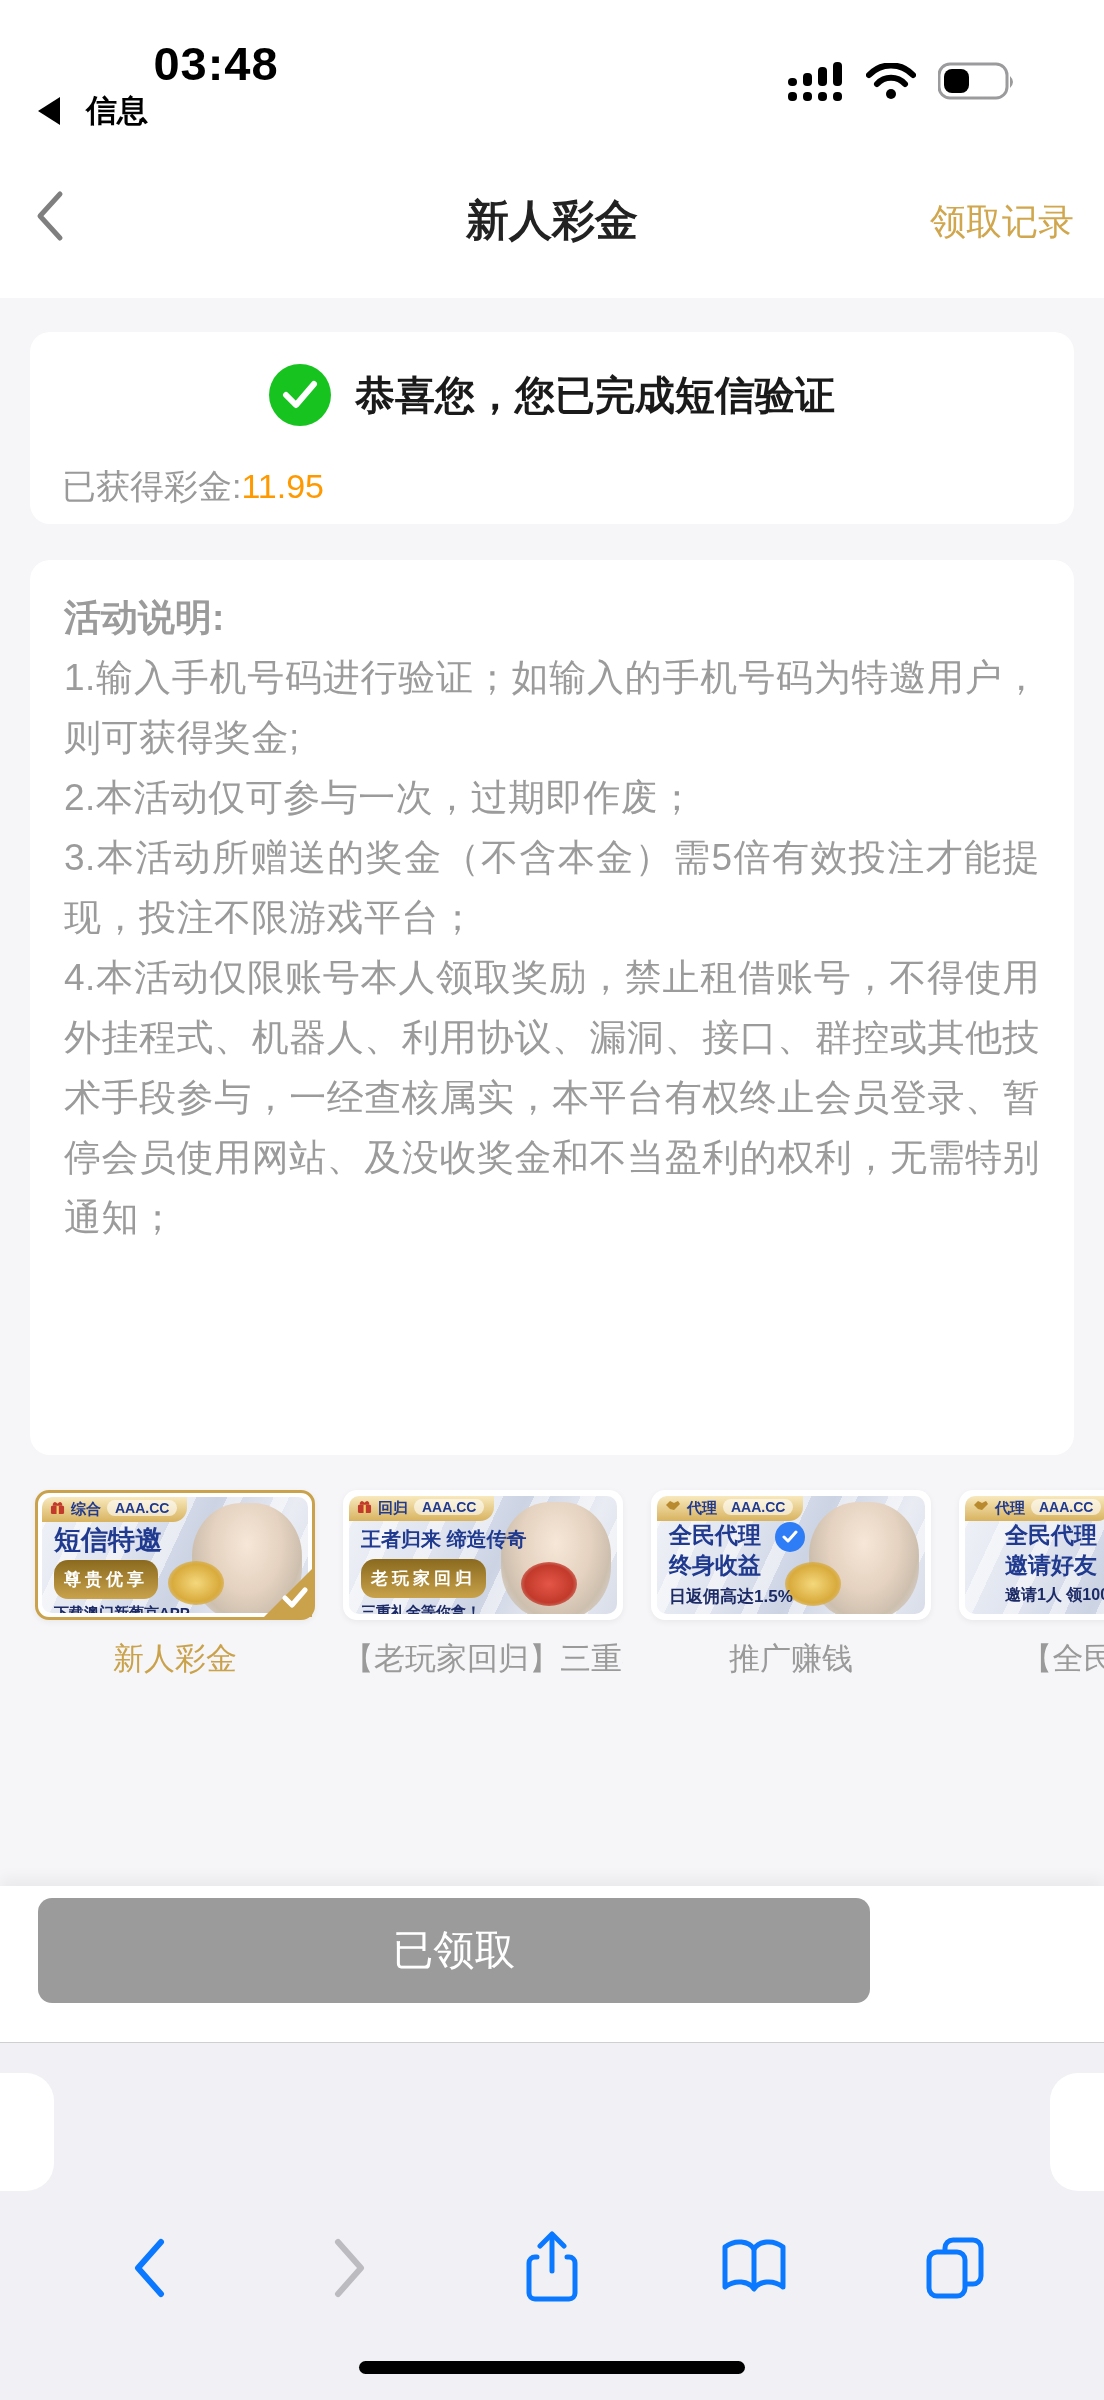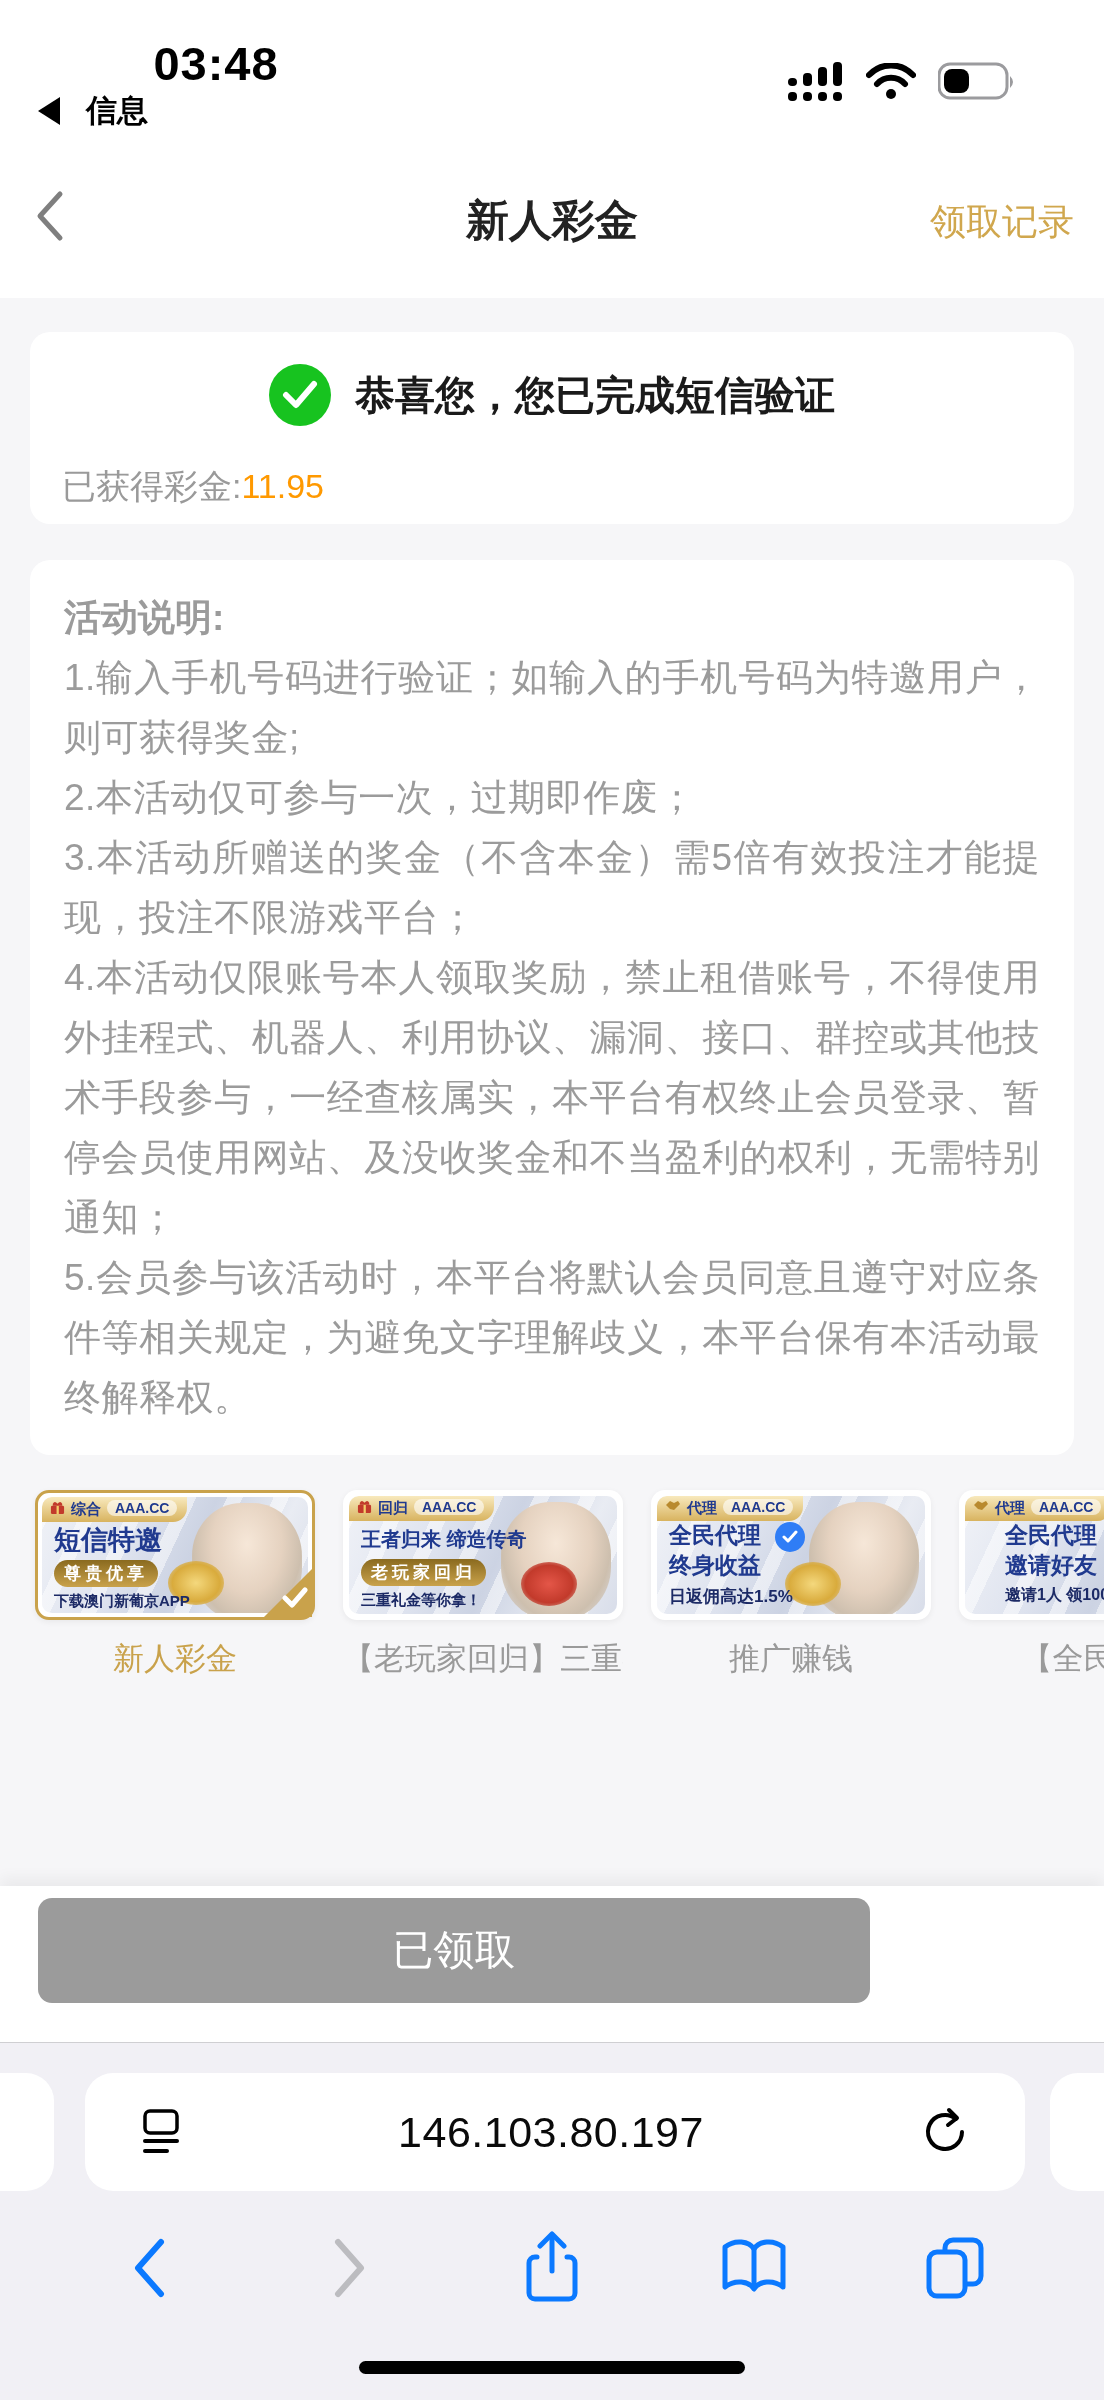--- a/index.html
+++ b/index.html
@@ -55,21 +55,21 @@
   .tag { position:absolute; top:0; left:0; z-index:3; display:flex; align-items:flex-start; gap:6px;
          background:linear-gradient(180deg,#f8e9bd,#d8b35f); border-radius:9px 0 14px 0;
          padding:3px 10px 3px 8px; font-size:15px; font-weight:700; color:#203a8f; }
   .site-pill { background:rgba(255,255,255,0.6); border-radius:11px; padding:0 8px;
                font-size:14px; font-weight:700; color:#203a8f; }
   .art-text { position:absolute; left:12px; top:28px; z-index:2; }
   .headline { font-size:27px; font-weight:800; color:#203a8f; line-height:30px; white-space:nowrap; }
   .headline.small { font-size:20px; }
   .headline.mid { font-size:23px; }
   .badge-pill { display:inline-block; margin-top:5px; background:linear-gradient(180deg,#8a6a1f,#c9a24b);
-                color:#ffffff; border-radius:14px; padding:2px 10px; font-size:17px; font-weight:800;
+                color:#ffffff; border-radius:14px; padding:8px 10px; font-size:17px; font-weight:800;
                 letter-spacing:4px; white-space:nowrap; }
   .art-line { font-size:15px; font-weight:700; color:#1c2a66; margin-top:5px; white-space:nowrap; }
   .corner-check { position:absolute; right:0; bottom:0; width:0; height:0; z-index:4;
                   border-left:48px solid transparent; border-bottom:48px solid #c9a24b; }
   .corner-check svg { position:absolute; left:-30px; top:18px; }
   .verify-badge { position:absolute; left:118px; top:26px; z-index:2; width:30px; height:30px; border-radius:50%;
                   background:#2f7df6; display:flex; align-items:center; justify-content:center; }
   .caption { margin-top:18px; text-align:center; font-size:31px; color:#9a9a9a; white-space:nowrap; overflow:hidden; }
   .caption.selected { color:#c9a24b; }
   
@@ -151,21 +151,20 @@
       <span>已获得彩金:</span><span class="bonus-amount">11.95</span>
     </div>
   </div>
 
   <div class="card rules-card">
     <div class="rules-title">活动说明:</div>
     <p>1.输入手机号码进行验证；如输入的手机号码为特邀用户，则可获得奖金;</p>
     <p>2.本活动仅可参与一次，过期即作废；</p>
     <p>3.本活动所赠送的奖金（不含本金）需5倍有效投注才能提现，投注不限游戏平台；</p>
     <p>4.本活动仅限账号本人领取奖励，禁止租借账号，不得使用外挂程式、机器人、利用协议、漏洞、接口、群控或其他技术手段参与，一经查核属实，本平台有权终止会员登录、暂停会员使用网站、及没收奖金和不当盈利的权利，无需特别通知；</p>
-    <p>5.会员参与该活动时，本平台将默认会员同意且遵守对应条件等相关规定，为避免文字理解歧义，本平台保有本活动最终解释权。</p>
   </div>
 
   <div class="banner-row">
 
     <div class="thumb">
       <div class="thumb-card selected">
         <div class="art">
           <div class="photo"></div>
           <div class="coins"></div>
           <div class="tag">
@@ -269,32 +268,20 @@
 </div>
 
 <div class="footer">
   <button class="claim-btn">已领取</button>
 </div>
 
 <div class="chrome">
   <div class="url-stub stub-left"></div>
   <div class="url-stub stub-right"></div>
 
-  <div class="urlbar">
-    <svg width="40" height="46" viewBox="0 0 40 46">
-      <rect x="4" y="2" width="32" height="22" rx="5" fill="none" stroke="#000" stroke-width="3.5"></rect>
-      <line x1="4" y1="32" x2="36" y2="32" stroke="#000" stroke-width="4" stroke-linecap="round"></line>
-      <line x1="4" y1="42" x2="26" y2="42" stroke="#000" stroke-width="4" stroke-linecap="round"></line>
-    </svg>
-    <span class="url-text">146.103.80.197</span>
-    <svg width="48" height="52" viewBox="0 0 48 52">
-      <path d="M41 26 a 17 17 0 1 1 -6 -13" fill="none" stroke="#000" stroke-width="4" stroke-linecap="round"></path>
-      <polyline points="28,4 36,12 27,19" fill="none" stroke="#000" stroke-width="4" stroke-linecap="round" stroke-linejoin="round"></polyline>
-    </svg>
-  </div>
 
   <div class="toolbar">
     <div class="tb-btn">
       <svg width="34" height="62" viewBox="0 0 34 62">
         <polyline points="29,5 6,31 29,57" fill="none" stroke="#0b79ff" stroke-width="6" stroke-linecap="round" stroke-linejoin="round"></polyline>
       </svg>
     </div>
     <div class="tb-btn">
       <svg width="34" height="62" viewBox="0 0 34 62">
         <polyline points="5,5 28,31 5,57" fill="none" stroke="#bcbcc0" stroke-width="6" stroke-linecap="round" stroke-linejoin="round"></polyline>

